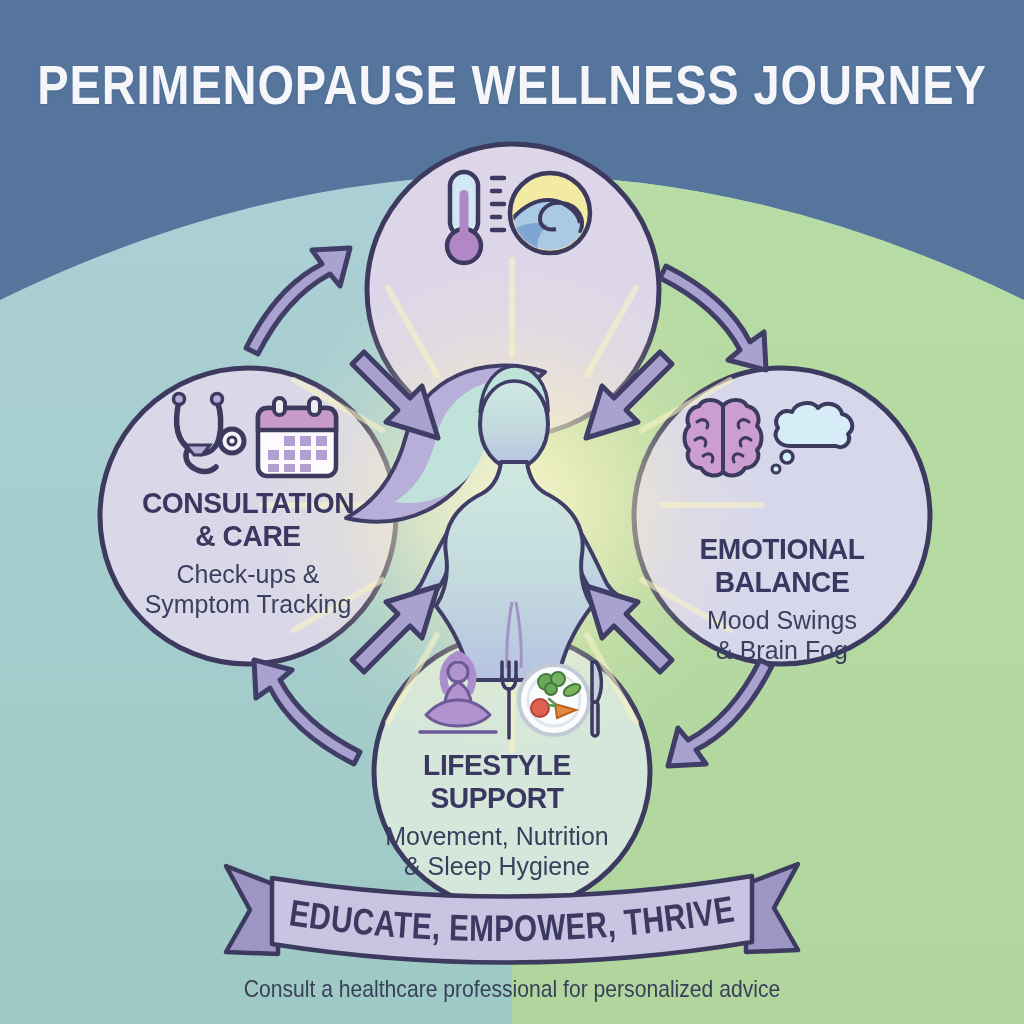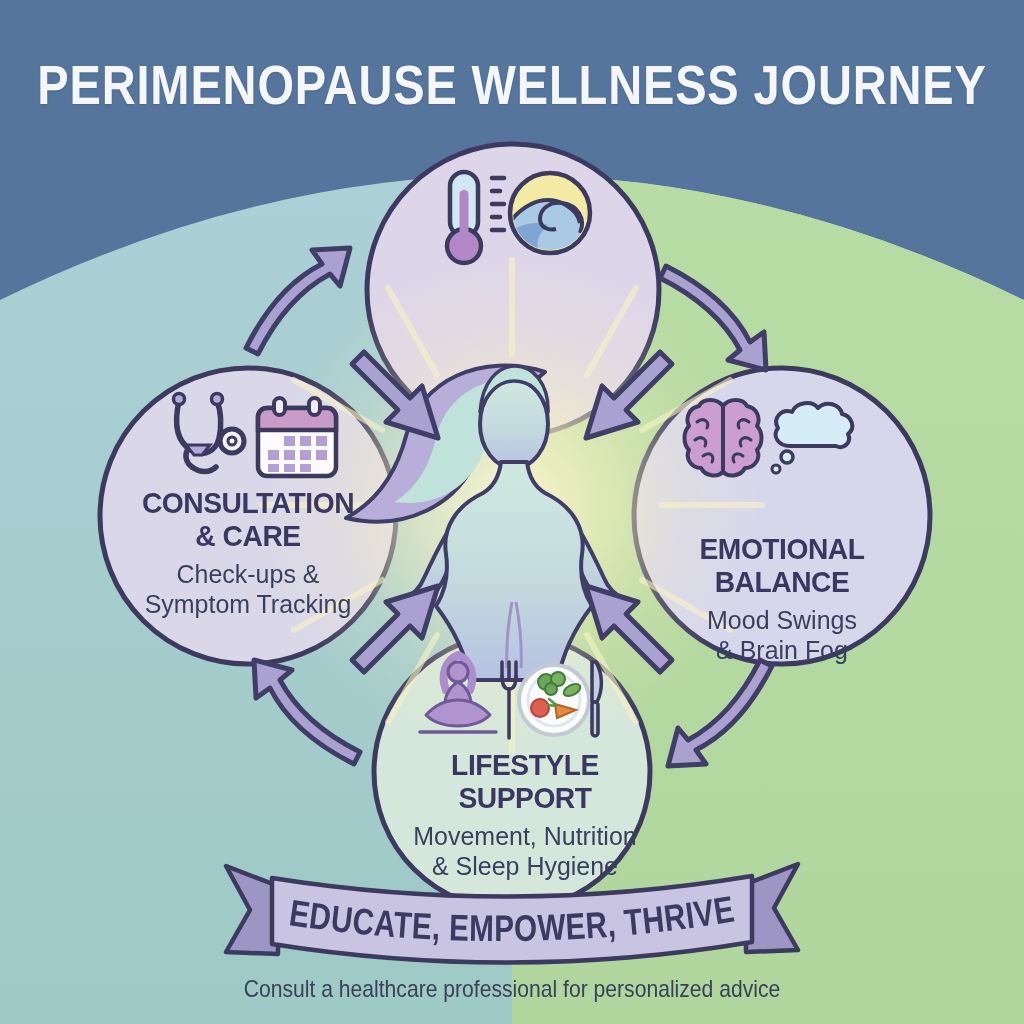--- a/index.html
+++ b/index.html
@@ -240,21 +240,21 @@
   <div class="node-title">
     <div>EMOTIONAL</div>
     <div>BALANCE</div>
   </div>
   <div class="node-sub">
     <div>Mood Swings</div>
     <div>&amp; Brain Fog</div>
   </div>
 </div>
 
-<div class="overlay node-label" style="left:384px;top:748px;width:282px;text-align:center;">
+<div class="overlay node-label" style="left:356px;top:748px;width:282px;text-align:center;">
   <div class="node-title">
     <div>LIFESTYLE</div>
     <div>SUPPORT</div>
   </div>
   <div class="node-sub">
     <div>Movement, Nutrition</div>
     <div>&amp; Sleep Hygiene</div>
   </div>
 </div>
 

